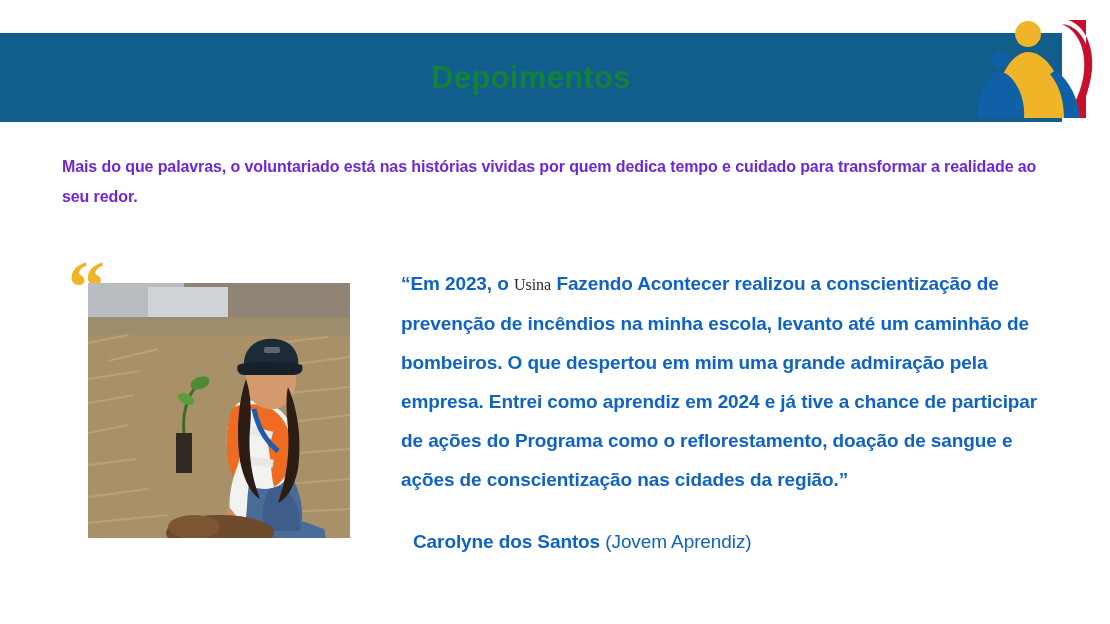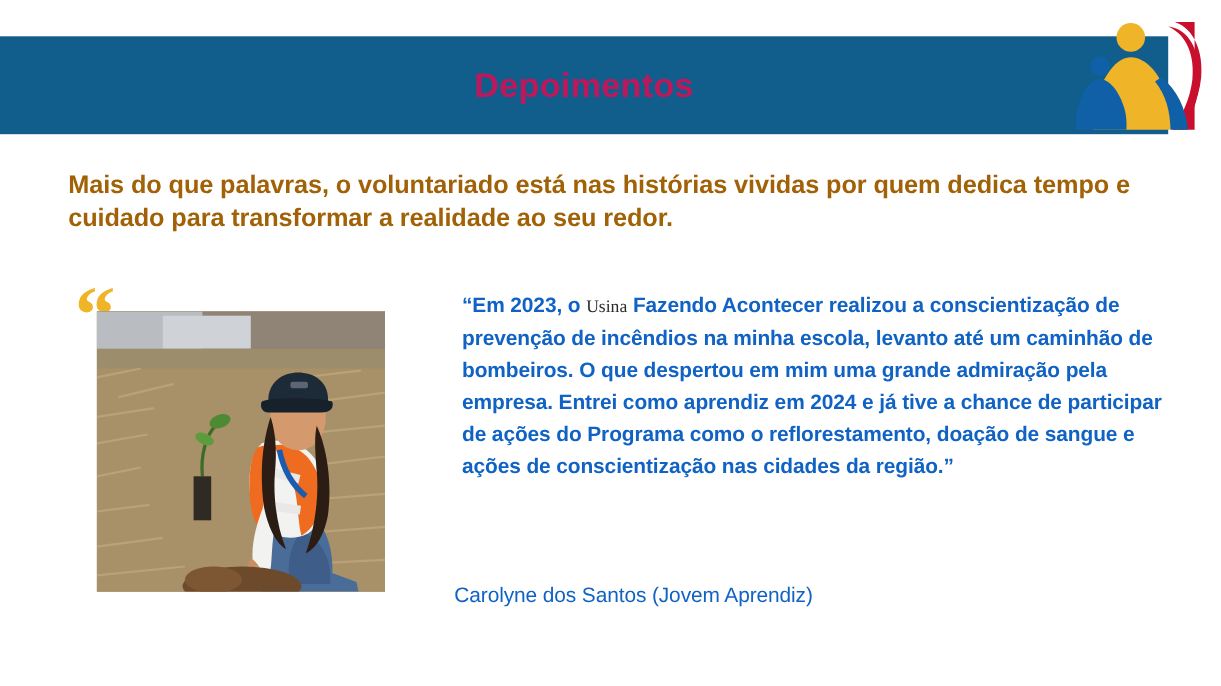--- a/index.html
+++ b/index.html
@@ -35,43 +35,43 @@
   }
   .header-title {
     position: absolute;
     left: 0;
     top: 33px;
     width: 1062px;
     height: 89px;
     display: flex;
     align-items: center;
     justify-content: center;
-    color: #be185d;
+    color: #15803d;
     font-size: 31px;
     font-weight: bold;
     letter-spacing: 0.3px;
   }
 
   
   .logo {
     position: absolute;
     right: 14px;
     top: 14px;
     width: 120px;
     height: 108px;
   }
 
   
   .intro {
     position: absolute;
     left: 62px;
     top: 152px;
     width: 975px;
-    color: #a16207;
-    font-size: 23px;
+    color: #6d28d9;
+    font-size: 16px;
     font-weight: bold;
     line-height: 30px;
     letter-spacing: -0.1px;
   }
 
   
   .quote-mark {
     position: absolute;
     left: 68px;
     top: 250px;
@@ -91,27 +91,27 @@
     width: 262px;
     height: 255px;
     overflow: hidden;
     background: #9a8a6c;
   }
   .photo svg { display: block; }
 
   
   .testimonial {
     position: absolute;
-    left: 420px;
+    left: 401px;
     top: 264px;
     width: 640px;
     color: #1063c4;
     font-size: 19px;
     font-weight: bold;
-    line-height: 29px;
+    line-height: 39px;
     letter-spacing: -0.1px;
   }
   .testimonial .inline-brand {
     font-family: "Liberation Serif", serif;
     font-weight: normal;
     font-size: 16px;
     color: #2b2b2b;
     letter-spacing: 0;
   }
 
@@ -119,21 +119,21 @@
     position: absolute;
     left: 413px;
     top: 529px;
     width: 640px;
     color: #1063c4;
     font-size: 19px;
     line-height: 26px;
     letter-spacing: -0.1px;
   }
   .attribution .name {
-    font-weight: normal;
+    font-weight: bold;
     margin-top: 31px;
   }
   .attribution .role {
     font-weight: normal;
     text-align: right;
   }
 </style>
 </head>
 <body>
 

